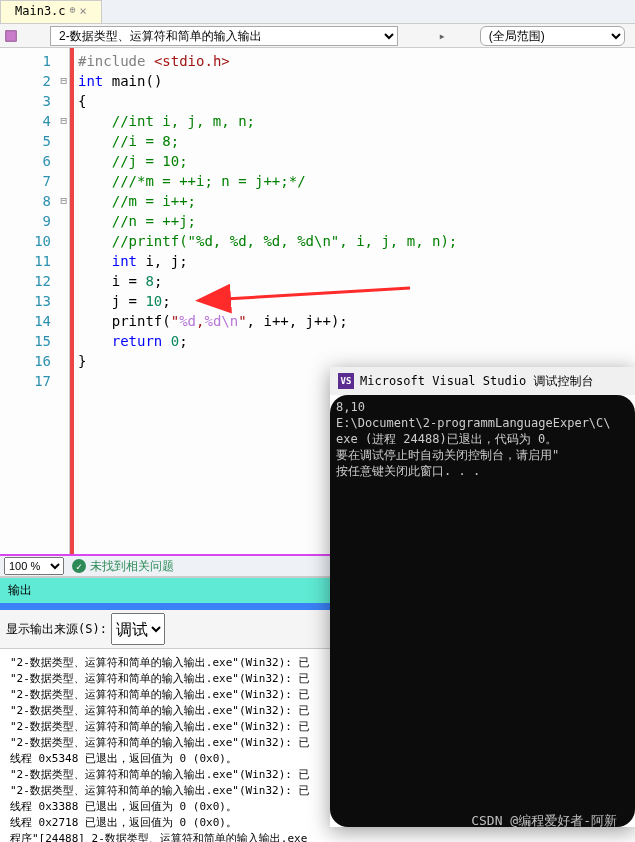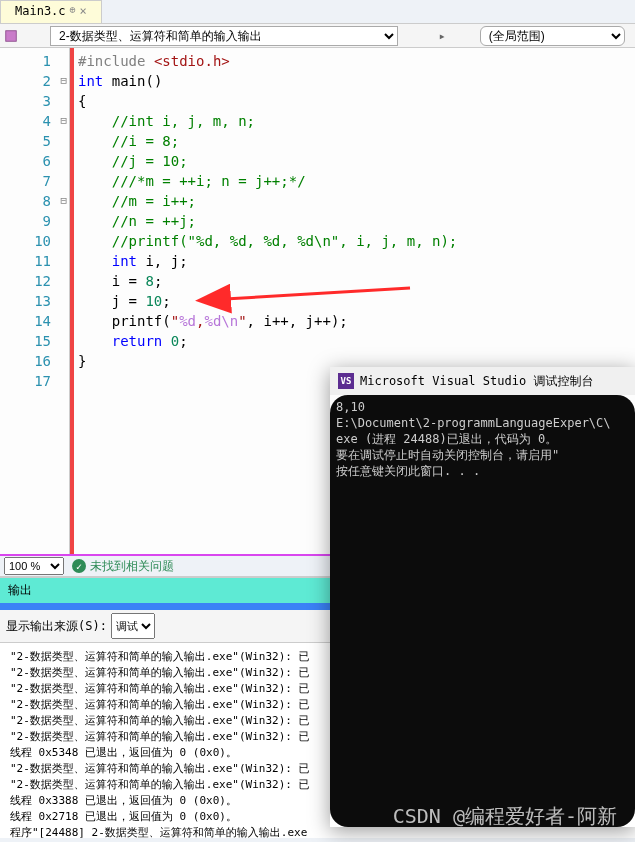--- a/index.html
+++ b/index.html
@@ -34,31 +34,31 @@
 .arrow-svg { position: absolute; top: 0; left: 0; pointer-events: none; z-index: 5; }
 
 .zoom-bar { height: 22px; background: #eef2f7; display: flex; align-items: center; border-top: 2px solid #d946ef; padding: 0 4px; gap: 8px; }
 .zoom-sel { width: 60px; height: 18px; font-size: 11px; }
 .status-ok { color: #2e8b57; display: flex; align-items: center; gap: 4px; }
 .status-ok::before { content: "✓"; background: #2e8b57; color: white; border-radius: 50%; width: 14px; height: 14px; display: inline-flex; align-items: center; justify-content: center; font-size: 10px; }
 
 .output-panel { border-top: 2px solid #ccc; }
 .panel-title { background: #5eead4; padding: 4px 8px; font-size: 12px; border-bottom: 7px solid #3b82f6; }
 .output-toolbar { background: #f5f5f5; padding: 3px 6px; display: flex; align-items: center; gap: 4px; border-bottom: 1px solid #ccc; }
-.out-sel { font-size: 11px; height: 26px; }
+.out-sel { font-size: 16px; height: 32px; }
 .output-body { background: white; padding: 6px 10px; font-family: "Microsoft YaHei", monospace; font-size: 11px; line-height: 16px; height: 195px; overflow: hidden; }
 .oline { white-space: pre; }
 
 .console-window { position: absolute; top: 367px; left: 330px; width: 305px; height: 460px; box-shadow: 0 4px 20px rgba(0,0,0,0.4); z-index: 10; }
 .console-title { background: #f0f0f0; height: 28px; display: flex; align-items: center; padding: 0 8px; gap: 6px; font-size: 12px; }
 .console-icon { width: 16px; height: 16px; background: #5c2d91; color: white; display: flex; align-items: center; justify-content: center; font-size: 9px; font-weight: bold; }
 .console-body { background: #0c0c0c; color: #ccc; height: calc(100% - 28px); padding: 4px 6px; font-family: "NSimSun", Consolas, monospace; font-size: 12px; line-height: 16px; border-radius: 18px; }
 .console-line { white-space: pre-wrap; word-break: break-all; }
 
-.watermark { position: absolute; bottom: 12px; right: 18px; color: #ddd; font-size: 20px; z-index: 20; opacity: 0.85; }
+.watermark { position: absolute; bottom: 12px; right: 18px; color: #ddd; font-size: 13px; z-index: 20; opacity: 0.85; }
 </style>
 </head>
 <body>
 
 <div class="tab-bar">
   <div class="tab">
     <span>Main3.c</span>
     <span class="pin">⊕</span>
     <span class="close">×</span>
   </div>

